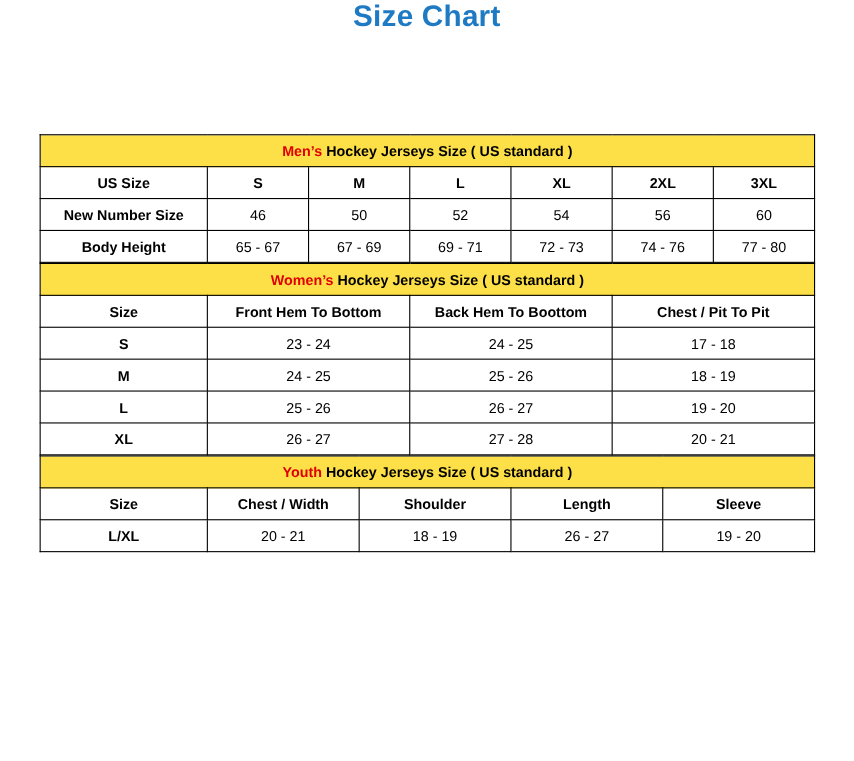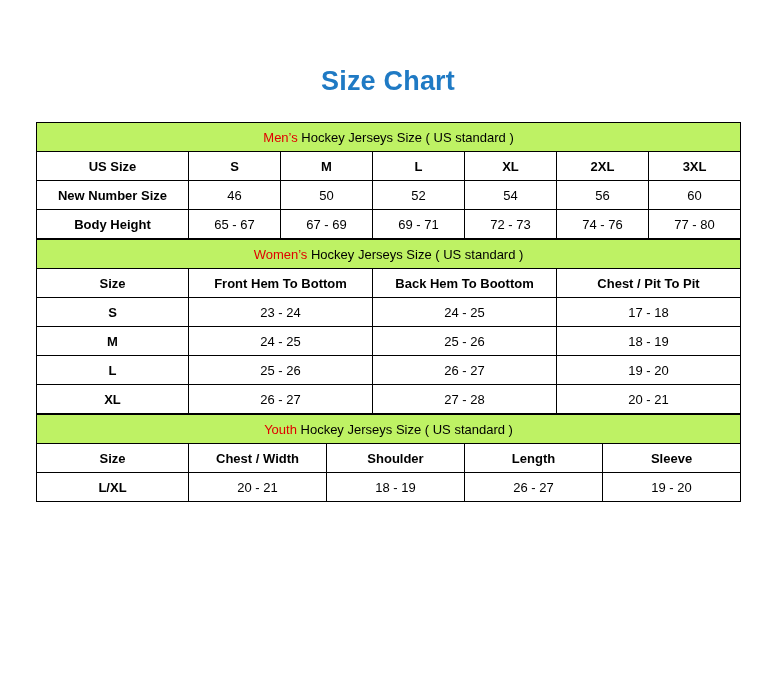--- a/index.html
+++ b/index.html
@@ -14,21 +14,20 @@
     color: #000000;
     position: relative;
     overflow: hidden;
   }
   .page-title {
     text-align: center;
     color: #1f7ac4;
     font-size: 27px;
     font-weight: bold;
     margin: 0;
-    padding-top: 66px;
     letter-spacing: 0.2px;
   }
   .chart-wrap {
     position: absolute;
     left: 36px;
     top: 122px;
     width: 704px;
   }
   table.size-table {
     border-collapse: collapse;
@@ -37,23 +36,23 @@
   }
   table.size-table td {
     border: 1px solid #000000;
     text-align: center;
     vertical-align: middle;
     font-size: 13px;
     height: 26px;
     padding: 1px 2px;
   }
   td.banner {
-    background: #bef264;
+    background: #fde047;
     font-size: 14.5px;
-    font-weight: normal;
+    font-weight: bold;
     height: 30px;
   }
   .banner .accent {
     color: #e00000;
   }
   td.hdr {
     font-weight: bold;
     font-size: 13px;
   }
   td.rowlabel {

